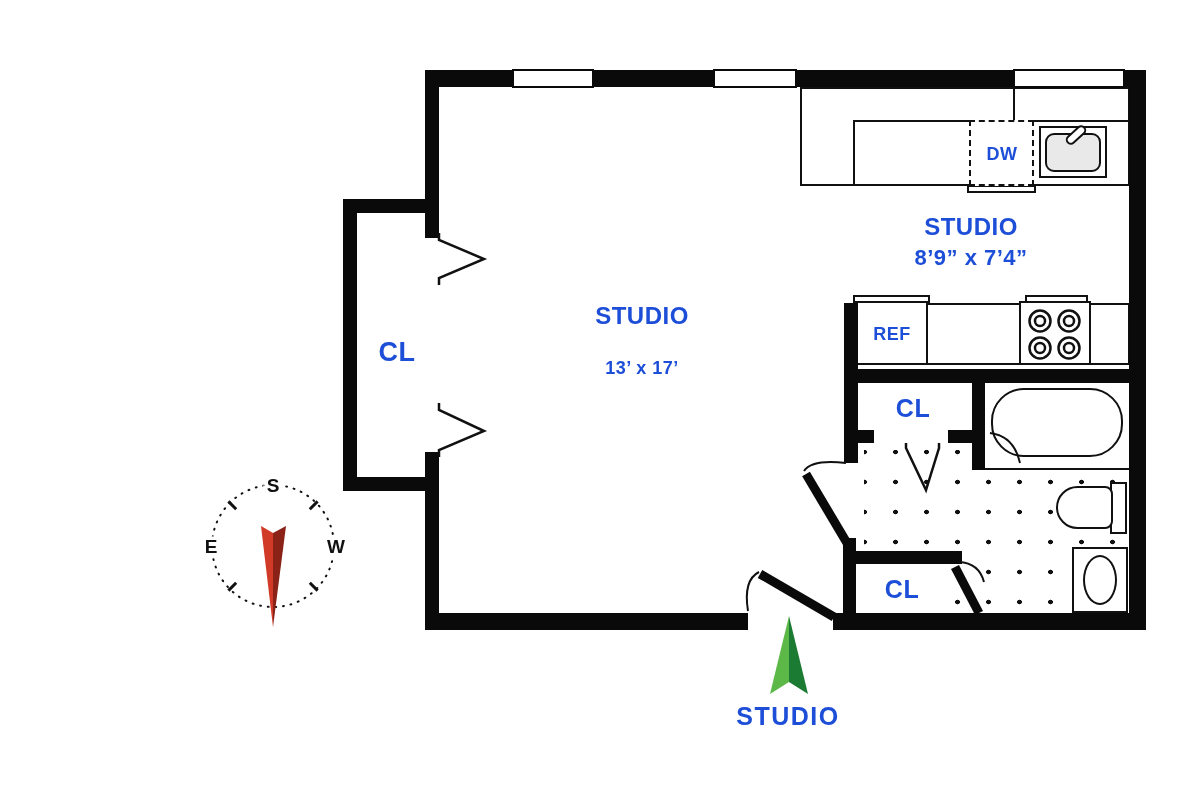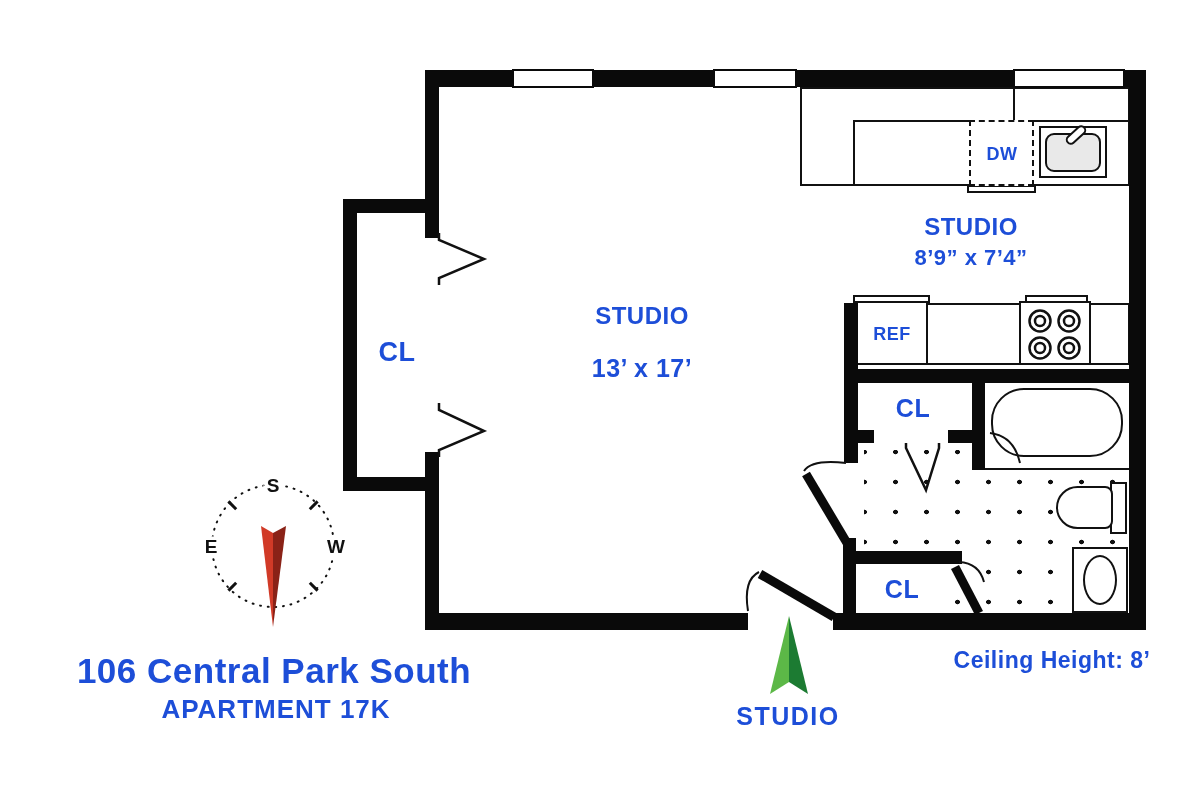--- a/index.html
+++ b/index.html
@@ -126,24 +126,21 @@
       <polygon points="286,526 273,533 273,627" fill="#8a2217"></polygon>
     </g>
 
     <g>
       <polygon points="789,616 770,694 789,682" fill="#5cb847"></polygon>
       <polygon points="789,616 808,694 789,682" fill="#1c7b32"></polygon>
     </g>
   </svg>
 
   <div class="lbl" style="left:642px;top:316px;font-size:24px;">STUDIO</div>
-  <div class="lbl" style="left:642px;top:368px;font-size:25px;">13’ x 17’</div>
+  <div class="lbl" style="left:642px;top:368px;font-size:18px;">13’ x 17’</div>
   <div class="lbl" style="left:971px;top:227px;font-size:24px;">STUDIO</div>
   <div class="lbl" style="left:971px;top:258px;font-size:22px;text-align:center;">8’9” x 7’4”</div>
   <div class="lbl" style="left:397px;top:352px;font-size:27px;">CL</div>
   <div class="lbl" style="left:913px;top:408px;font-size:25px;">CL</div>
   <div class="lbl" style="left:902px;top:589px;font-size:25px;">CL</div>
   <div class="lbl" style="left:788px;top:716px;font-size:25px;letter-spacing:1.5px;">STUDIO</div>
-  <div class="lbl" style="left:1052px;top:660px;font-size:23px;">Ceiling Height: 8’</div>
-  <div class="lbl" style="left:274px;top:671px;font-size:35px;">106 Central Park South</div>
-  <div class="lbl" style="left:276px;top:709px;font-size:26px;letter-spacing:1px;">APARTMENT 17K</div>
 
 </div>
 
 </body></html>

